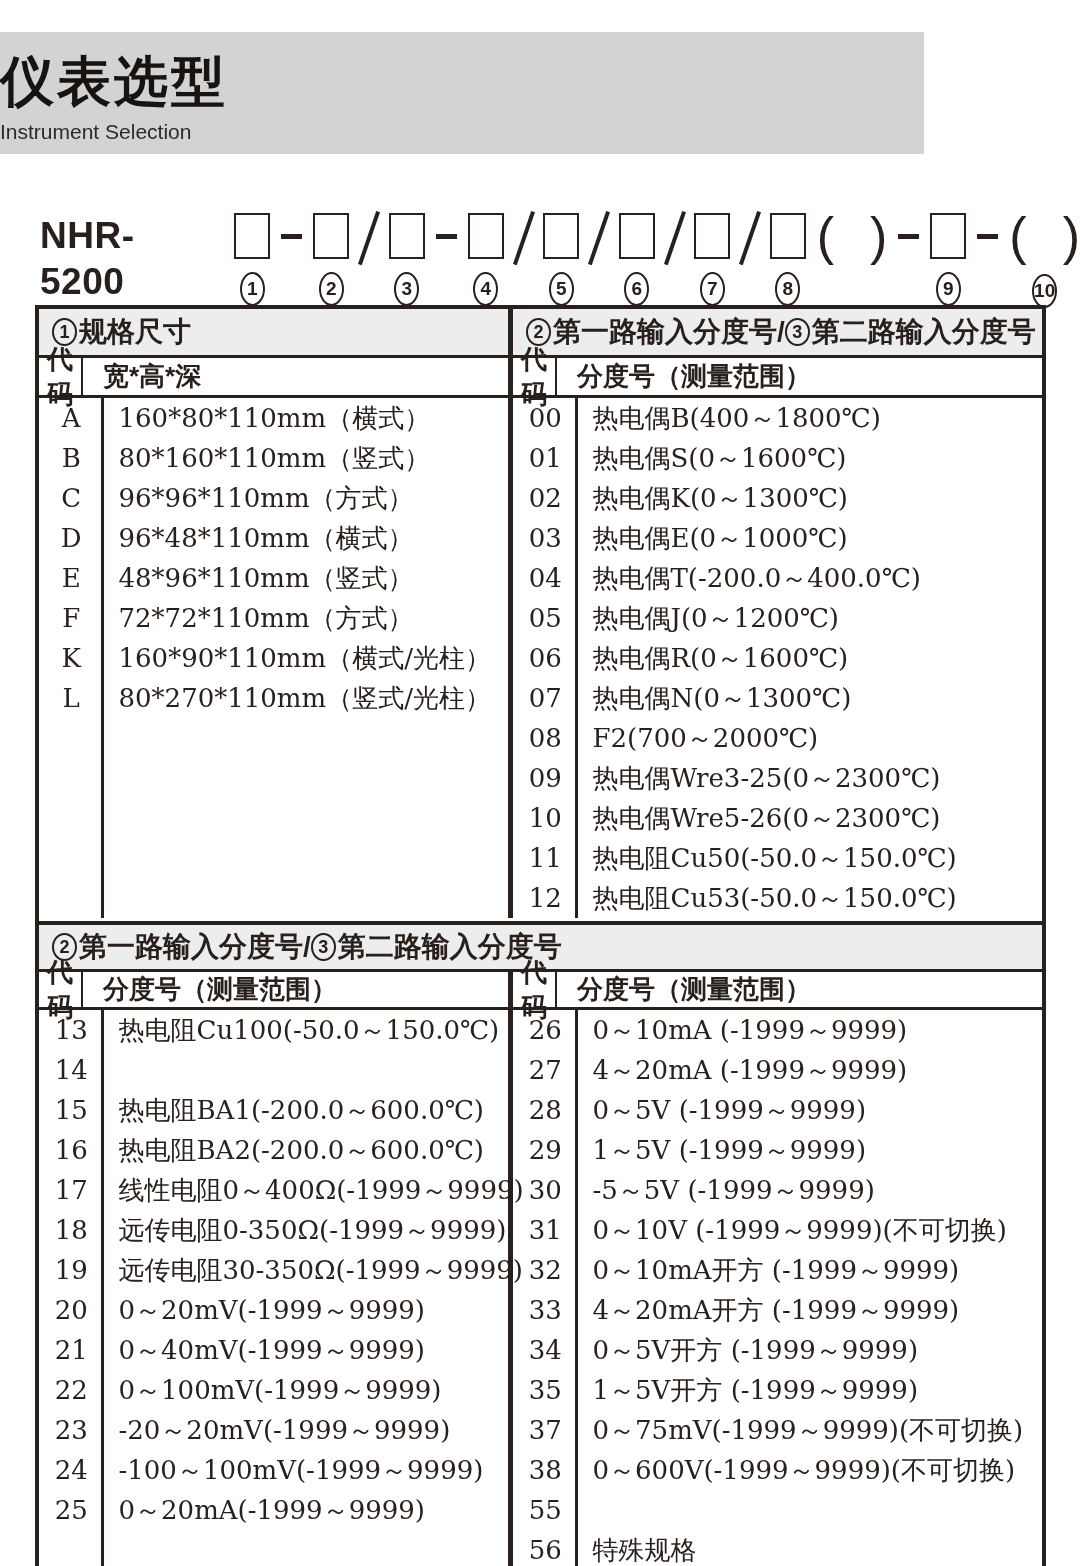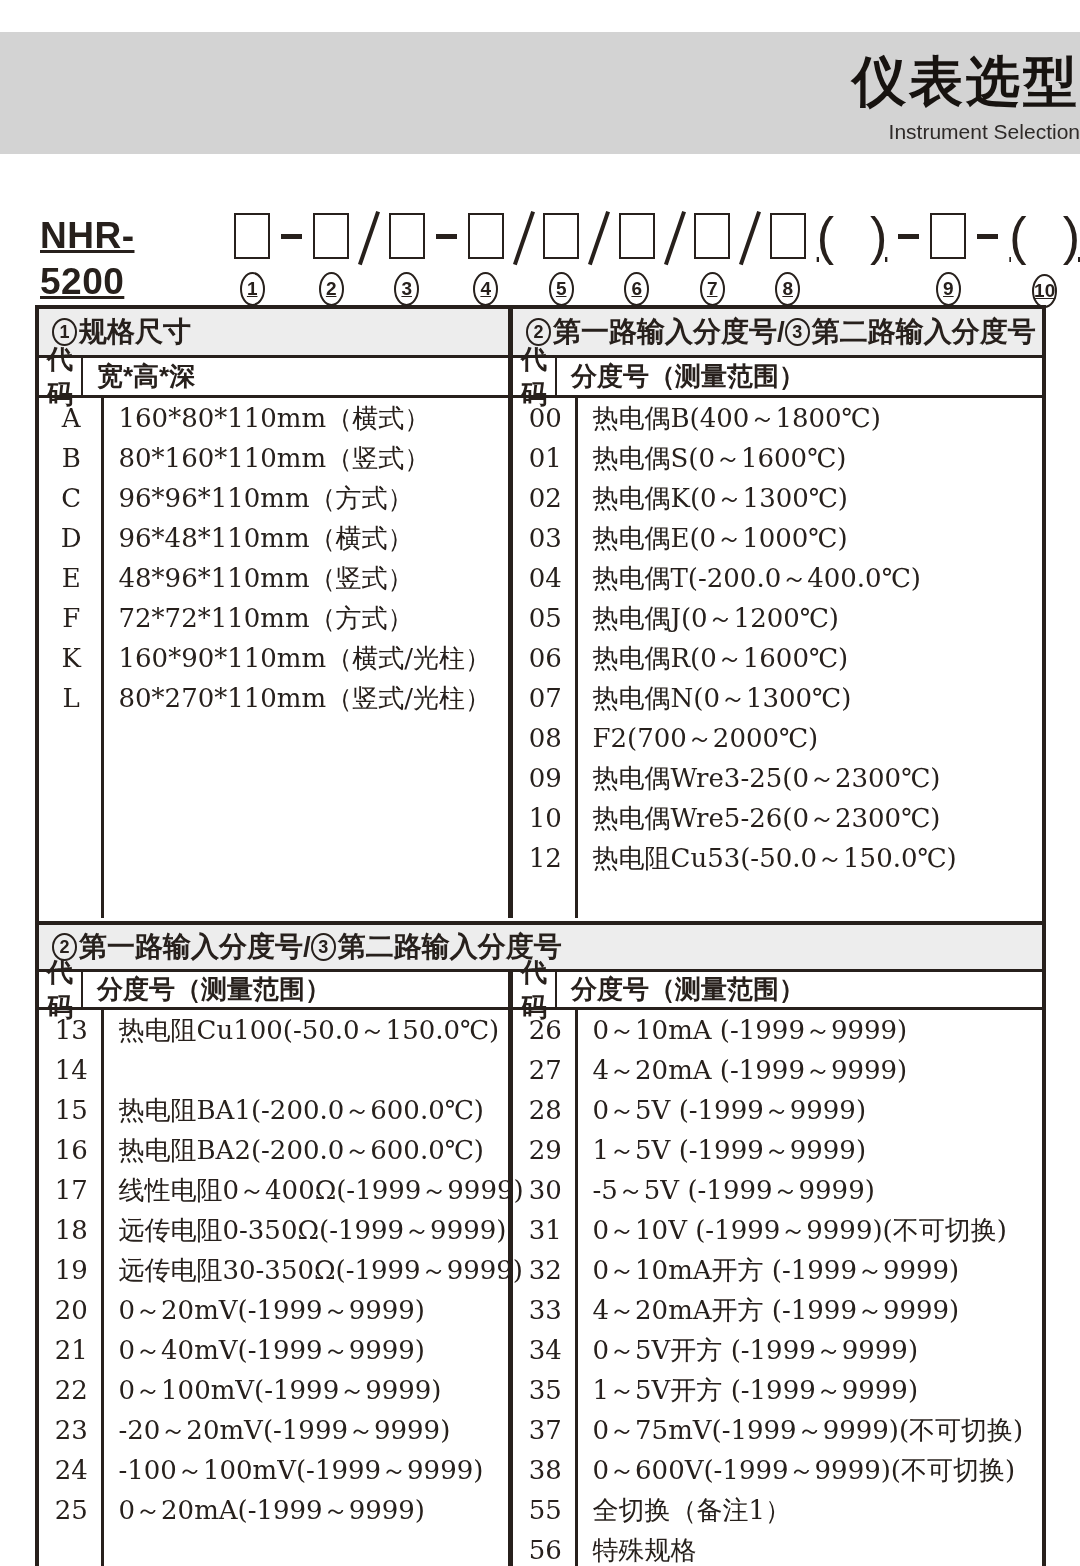--- a/index.html
+++ b/index.html
@@ -1,25 +1,25 @@
 <!DOCTYPE html>
 <html><head>
 <meta charset="utf-8">
 <style>
   *{margin:0;padding:0;box-sizing:border-box;}
   html,body{width:1080px;height:1566px;overflow:hidden;background:#ffffff;}
   body{position:relative;font-family:"Liberation Sans",sans-serif;color:#27201c;}
 
   
-  .band{position:absolute;left:0;top:32px;width:1080px;height:122px;background:#d3d3d3;text-align:right;}
+  .band{position:absolute;left:0;top:32px;width:924px;height:122px;background:#d3d3d3;text-align:left;}
   .title{margin-top:14px;font-size:54px;font-weight:700;letter-spacing:3px;color:#171310;}
   .subtitle{font-size:21px;color:#2e2a28;margin-top:1px;}
 
   
-  .model{position:absolute;left:40px;top:213px;display:flex;align-items:flex-start;gap:11px;text-decoration:underline;}
+  .model{position:absolute;left:40px;top:213px;display:flex;align-items:flex-start;gap:11px;}
   .mlabel{font-size:37px;font-weight:700;line-height:46px;margin-right:8px;letter-spacing:0.5px;}
   .slot{display:flex;flex-direction:column;align-items:center;}
   .box{width:36px;height:46px;border:2.5px solid #27201c;background:#fff;}
   .circ{margin-top:13px;width:25px;height:34px;border:2px solid #27201c;border-radius:50%;
         display:flex;align-items:center;justify-content:center;font-size:19px;font-weight:600;}
   .circ.hidden{visibility:hidden;}
   .dash{width:21px;height:5px;background:#27201c;margin-top:21px;}
   .slash{width:3.5px;height:56px;background:#27201c;transform:rotate(19deg);margin:-3px 7px 0;}
   .parens{display:flex;align-items:flex-start;font-size:52px;line-height:50px;font-weight:400;margin-top:-2px;}
   .pgap{display:inline-block;width:36px;}
@@ -41,21 +41,21 @@
           align-items:center;justify-content:center;font-size:18px;font-weight:700;margin-right:2px;flex:none;}
 
   .colhead-row{display:flex;border-bottom:3px solid #27201c;font-weight:700;font-size:26px;}
   .t1 .colhead-row{height:40px;}
   .t2 .colhead-row{height:38px;}
   .colpanel{display:flex;align-items:center;height:100%;}
   .colpanel.l{width:474px;border-right:5px solid #27201c;}
   .colpanel.r{flex:1;}
   .ch-code{width:44px;text-align:center;border-right:2.5px solid #27201c;height:100%;
            display:flex;align-items:center;justify-content:center;}
-  .ch-val{flex:1;padding-left:14px;}
+  .ch-val{flex:1;padding-left:20px;}
 
   .data-row{display:flex;align-items:stretch;}
   .t1 .data-row{height:520px;}
   .t2 .data-row{height:600px;}
   .panel{position:relative;}
   .panel.l{width:474px;border-right:5px solid #27201c;}
   .panel.r{flex:1;}
   .panel::before{content:"";position:absolute;left:62px;top:0;bottom:0;width:2.5px;background:#27201c;}
 
   .trow{display:flex;height:40px;align-items:center;font-family:"DejaVu Serif","Liberation Serif",serif;font-size:26px;}
@@ -234,20 +234,24 @@
           <div class="code">08</div>
           <div class="val">F2(700～2000℃)</div>
         </div>
         <div class="trow">
           <div class="code">09</div>
           <div class="val">热电偶Wre3-25(0～2300℃)</div>
         </div>
         <div class="trow">
           <div class="code">10</div>
           <div class="val">热电偶Wre5-26(0～2300℃)</div>
+        </div>
+        <div class="trow">
+          <div class="code">11</div>
+          <div class="val">热电阻Cu50(-50.0～150.0℃)</div>
         </div>
         <div class="trow">
           <div class="code">12</div>
           <div class="val">热电阻Cu53(-50.0～150.0℃)</div>
         </div>
       </div>
   </div>
 </div>
 
 <div class="tbl t2">
@@ -368,21 +372,20 @@
         <div class="trow">
           <div class="code">37</div>
           <div class="val">0～75mV(-1999～9999)(不可切换)</div>
         </div>
         <div class="trow">
           <div class="code">38</div>
           <div class="val">0～600V(-1999～9999)(不可切换)</div>
         </div>
         <div class="trow">
           <div class="code">55</div>
-          <div class="val">全切换（备注1）</div>
         </div>
         <div class="trow">
           <div class="code">56</div>
           <div class="val">特殊规格</div>
         </div>
       </div>
   </div>
 </div>
 
 </body></html>

